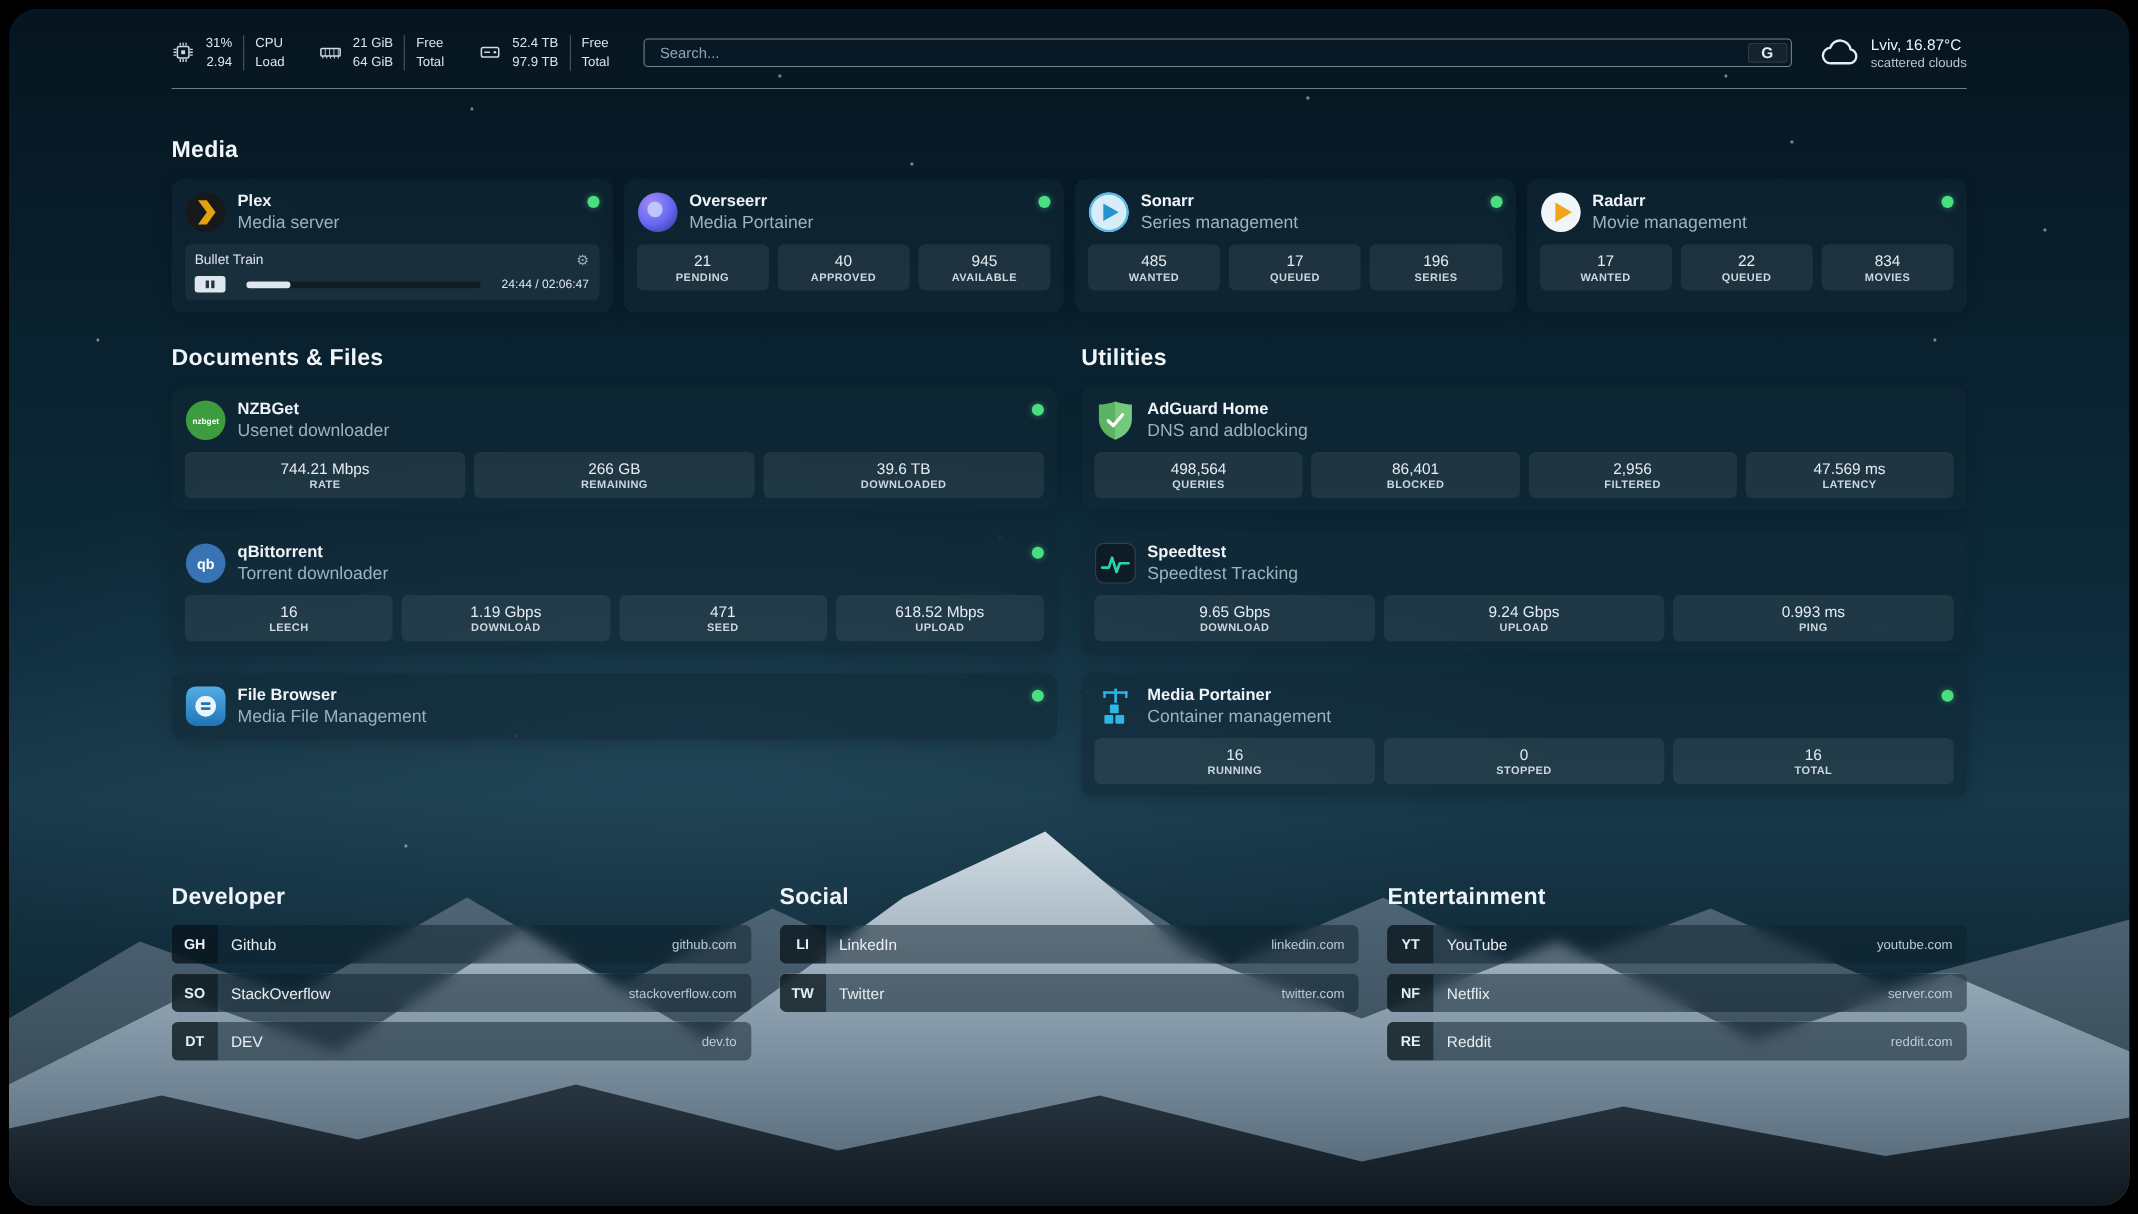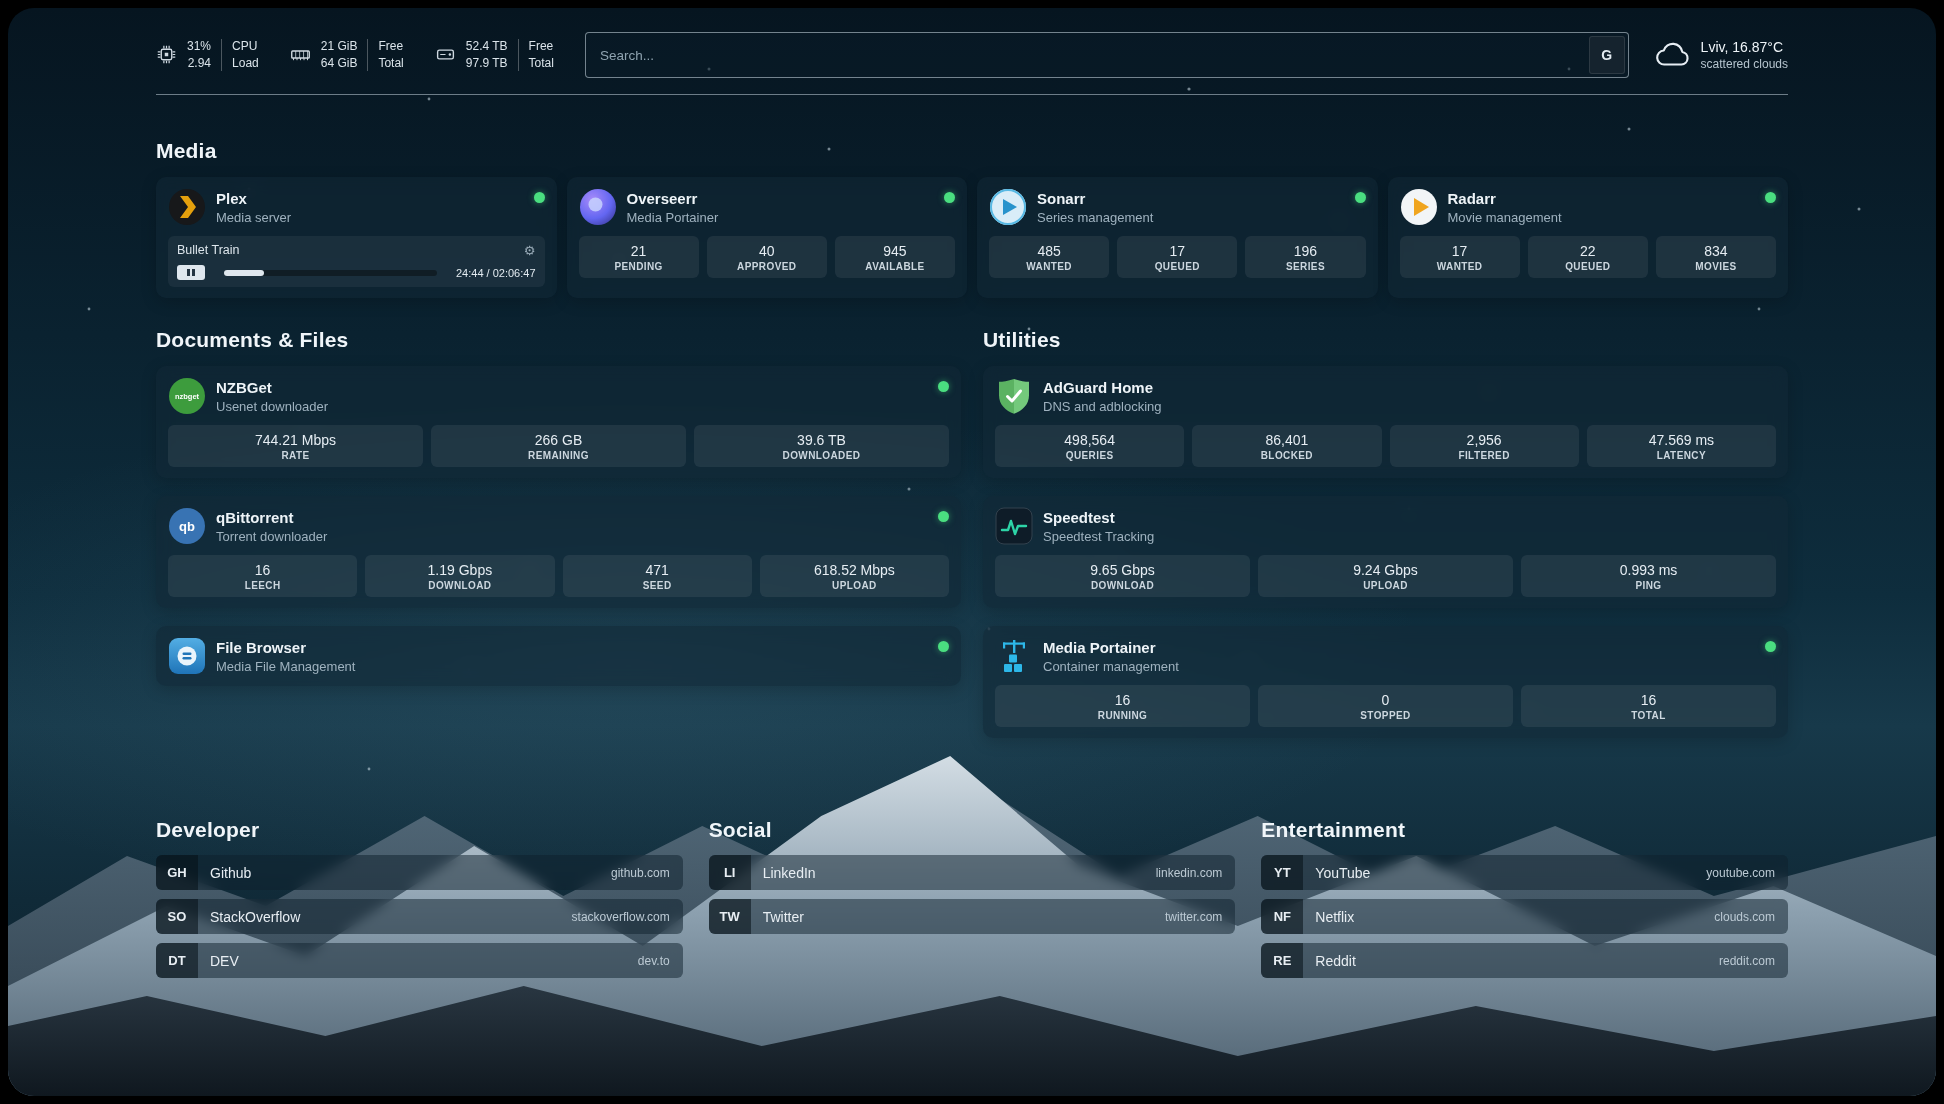--- a/index.html
+++ b/index.html
@@ -25,41 +25,41 @@
   .res-icon{width:21px;height:21px;margin-top:5px;flex:none}
   .res-body{display:flex;gap:5px}
   .res-rows{display:flex}
   .res-vals{display:flex;flex-direction:column;align-items:flex-end;gap:1px;padding-right:10px}
   .res-labs{display:flex;flex-direction:column;gap:1px;padding-left:10px;border-left:1px solid rgba(255,255,255,.28)}
   .res-rows div{font-size:12px;color:#dbe4ea;line-height:1.3;white-space:nowrap}
   .res-bar{height:4px;border-radius:2px;background:rgba(255,255,255,.16);overflow:hidden}
   .res-bar i{display:block;height:100%;border-radius:2px;background:#dfe7ee}
   .res-bar i.warn{background:#e3b44c}
   .searchwrap{flex:1;position:relative}
-  .searchwrap input{width:100%;height:46px;background:rgba(10,28,40,.55);border:1px solid rgba(205,220,230,.55);
+  .searchwrap input{width:100%;height:26px;background:rgba(10,28,40,.55);border:1px solid rgba(205,220,230,.55);
     border-radius:4px;color:#eef4f8;font-size:13.5px;padding:0 52px 0 14px;outline:none;font-family:inherit}
   .searchwrap input::placeholder{color:#8fa3b0}
   .search-btn{position:absolute;top:4px;right:4px;bottom:4px;width:36px;background:#15232e;border:1px solid rgba(255,255,255,.1);
     border-radius:3px;color:#e4ecf2;font-size:14px;font-weight:700;display:flex;align-items:center;justify-content:center;cursor:pointer}
   .weather{display:flex;align-items:center;gap:10px}
   .weather-loc{font-size:14px;color:#eef4f8}
   .weather-cond{font-size:12px;color:#b6c5cf;margin-top:2px}
   .topline{margin-top:16px;border-bottom:1px solid rgba(212,226,236,.5)}
 
   
   .section-title{font-size:21px;font-weight:700;color:#f0f5f9;letter-spacing:.2px}
   .media-title{margin-top:44px}
   .media-grid{display:grid;grid-template-columns:repeat(4,1fr);gap:10px;margin-top:14px}
   .card{background:rgba(18,40,54,.58);border-radius:10px;padding:11px 12px;backdrop-filter:blur(8px);
     display:flex;flex-direction:column;gap:10px;box-shadow:0 4px 16px rgba(0,0,0,.18);cursor:pointer}
   .card-head{display:flex;align-items:center;gap:10px}
   .svc-icon{width:38px;height:38px;flex:none;display:flex;align-items:center;justify-content:center}
   .svc-icon svg{width:38px;height:38px}
   .svc-name{font-size:15px;font-weight:700;color:#eef4f8;line-height:1.2}
-  .svc-sub{font-size:13px;color:#9fb2bf;margin-top:2px}
+  .svc-sub{font-size:16px;color:#9fb2bf;margin-top:2px}
   .status-dot{width:11px;height:11px;border-radius:50%;background:#4ade80;margin-left:auto;align-self:flex-start;margin-top:4px;
     box-shadow:0 0 6px rgba(74,222,128,.5)}
   .stats{display:flex;gap:8px}
   .stat{flex:1;background:rgba(255,255,255,.07);border-radius:6px;text-align:center;padding:7px 4px 6px;
     display:flex;flex-direction:column;gap:2px}
   .stat-value{font-size:14px;color:#e6edf3}
   .stat-label{font-size:10px;font-weight:700;color:#ccd7df;letter-spacing:.4px}
 
   
   .np{background:rgba(255,255,255,.055);border-radius:6px;padding:7px 9px;display:flex;flex-direction:column;gap:8px}
@@ -594,21 +594,21 @@
         <div class="section-title">Entertainment</div>
         <div class="bm-rows">
           <div class="bm-row">
             <span class="bm-abbr">YT</span>
             <span class="bm-name">YouTube</span>
             <span class="bm-domain">youtube.com</span>
           </div>
           <div class="bm-row">
             <span class="bm-abbr">NF</span>
             <span class="bm-name">Netflix</span>
-            <span class="bm-domain">clouds.com</span>
+            <span class="bm-domain">server.com</span>
           </div>
           <div class="bm-row">
             <span class="bm-abbr">RE</span>
             <span class="bm-name">Reddit</span>
             <span class="bm-domain">reddit.com</span>
           </div>
         </div>
       </div>
 
     </div>

